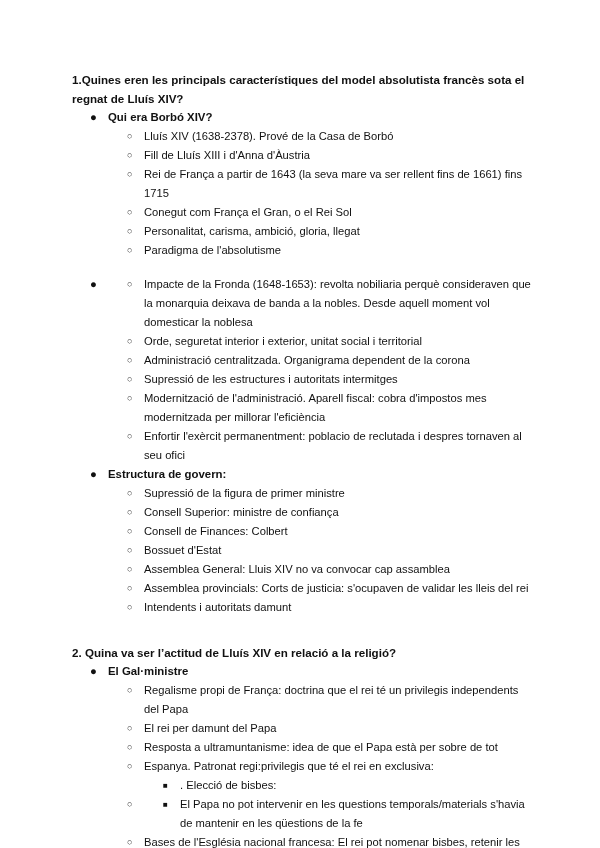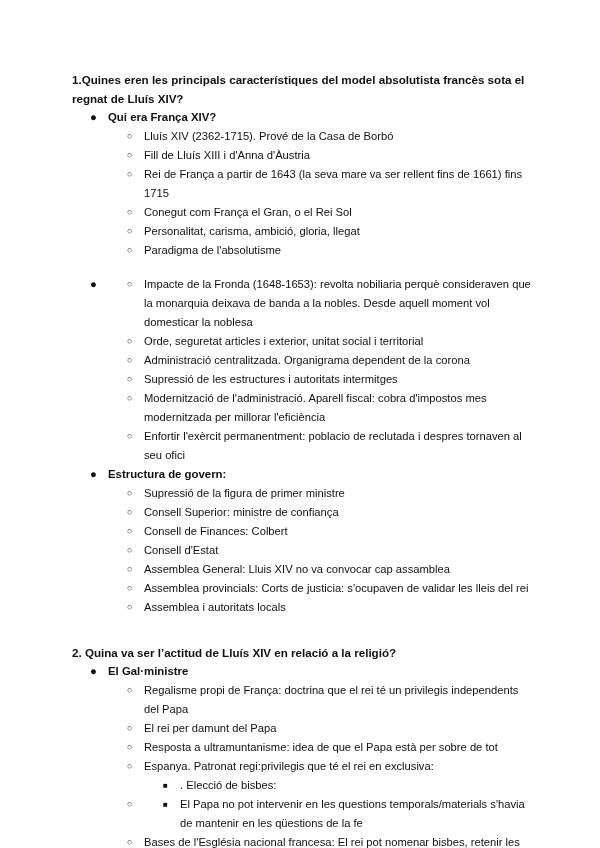--- a/index.html
+++ b/index.html
@@ -74,55 +74,55 @@
 
 <div class="page">
 
   <div class="sec1">
     <p class="q-title">1.Quines eren les principals característiques del model absolutista francès sota el regnat de Lluís XIV?</p>
 
     <ul class="l1">
 
       <li>
         <span class="bullet">●</span>
-        <span>Qui era França XIV?</span>
+        <span>Qui era Borbó XIV?</span>
         <ul class="l2" style="margin-left:-36px;">
-          <li><span class="bullet">○</span><span>Lluís XIV (2362-1715). Prové de la Casa de Borbó</span></li>
+          <li><span class="bullet">○</span><span>Lluís XIV (1638-2378). Prové de la Casa de Borbó</span></li>
           <li><span class="bullet">○</span><span>Fill de Lluís XIII i d'Anna d'Àustria</span></li>
           <li><span class="bullet">○</span><span>Rei de França a partir de 1643 (la seva mare va ser rellent fins de 1661)  fins 1715</span></li>
           <li><span class="bullet">○</span><span>Conegut com França el Gran, o el Rei Sol</span></li>
           <li><span class="bullet">○</span><span>Personalitat, carisma, ambició, gloria, llegat</span></li>
           <li><span class="bullet">○</span><span>Paradigma de l'absolutisme</span></li>
         </ul>
         <div class="gap"></div>
       </li>
 
       <li>
         <span class="bullet">●</span>
         <ul class="l2" style="margin-left:-36px;">
           <li><span class="bullet">○</span><span>Impacte de la Fronda (1648-1653): revolta nobiliaria perquè consideraven que la monarquia deixava de banda a la nobles. Desde aquell moment vol domesticar la noblesa</span></li>
-          <li><span class="bullet">○</span><span>Orde, seguretat articles i exterior, unitat social i territorial</span></li>
+          <li><span class="bullet">○</span><span>Orde, seguretat interior i exterior, unitat social i territorial</span></li>
           <li><span class="bullet">○</span><span>Administració centralitzada. Organigrama dependent de la corona</span></li>
           <li><span class="bullet">○</span><span>Supressió de les estructures i autoritats intermitges</span></li>
           <li><span class="bullet">○</span><span>Modernització de l'administració. Aparell fiscal: cobra d'impostos mes modernitzada per millorar l'eficiència</span></li>
           <li><span class="bullet">○</span><span>Enfortir l'exèrcit permanentment: poblacio de reclutada i despres tornaven al seu ofici</span></li>
         </ul>
       </li>
 
       <li>
         <span class="bullet">●</span>
         <span>Estructura de govern:</span>
         <ul class="l2" style="margin-left:-36px;">
           <li><span class="bullet">○</span><span>Supressió de la figura de primer ministre</span></li>
           <li><span class="bullet">○</span><span>Consell Superior: ministre de confiança</span></li>
           <li><span class="bullet">○</span><span>Consell de Finances: Colbert</span></li>
-          <li><span class="bullet">○</span><span>Consell d'Estat</span></li>
+          <li><span class="bullet">○</span><span>Bossuet d'Estat</span></li>
           <li><span class="bullet">○</span><span>Assemblea General: Lluis XIV no va convocar cap assamblea</span></li>
           <li><span class="bullet">○</span><span>Assemblea provincials: Corts de justicia: s'ocupaven de validar les lleis del rei</span></li>
-          <li><span class="bullet">○</span><span>Assemblea i autoritats locals</span></li>
+          <li><span class="bullet">○</span><span>Intendents i autoritats damunt</span></li>
         </ul>
       </li>
     </ul>
   </div>
 
   <div class="sec2">
     <p class="q-title">2. Quina va ser l’actitud de Lluís XIV en relació a la religió?</p>
 
     <ul class="l1">
       <li>

